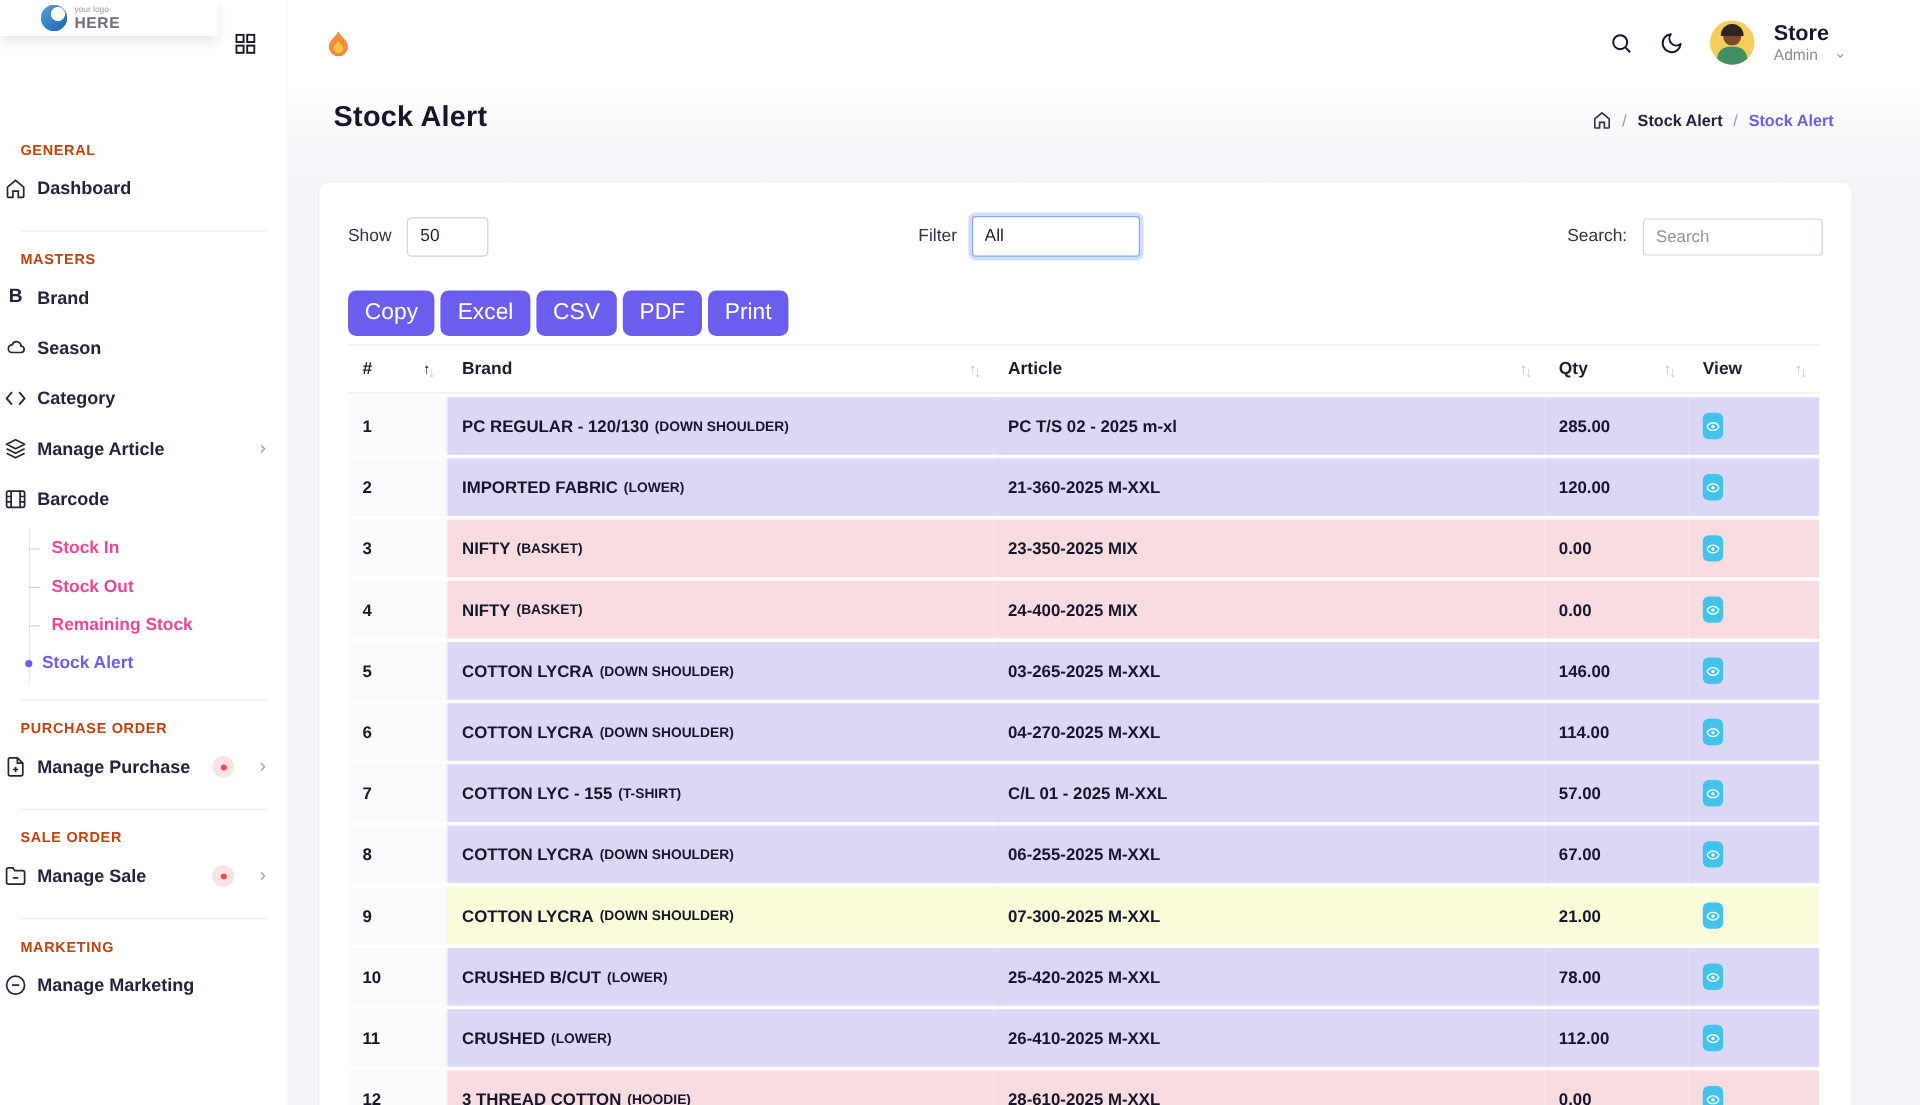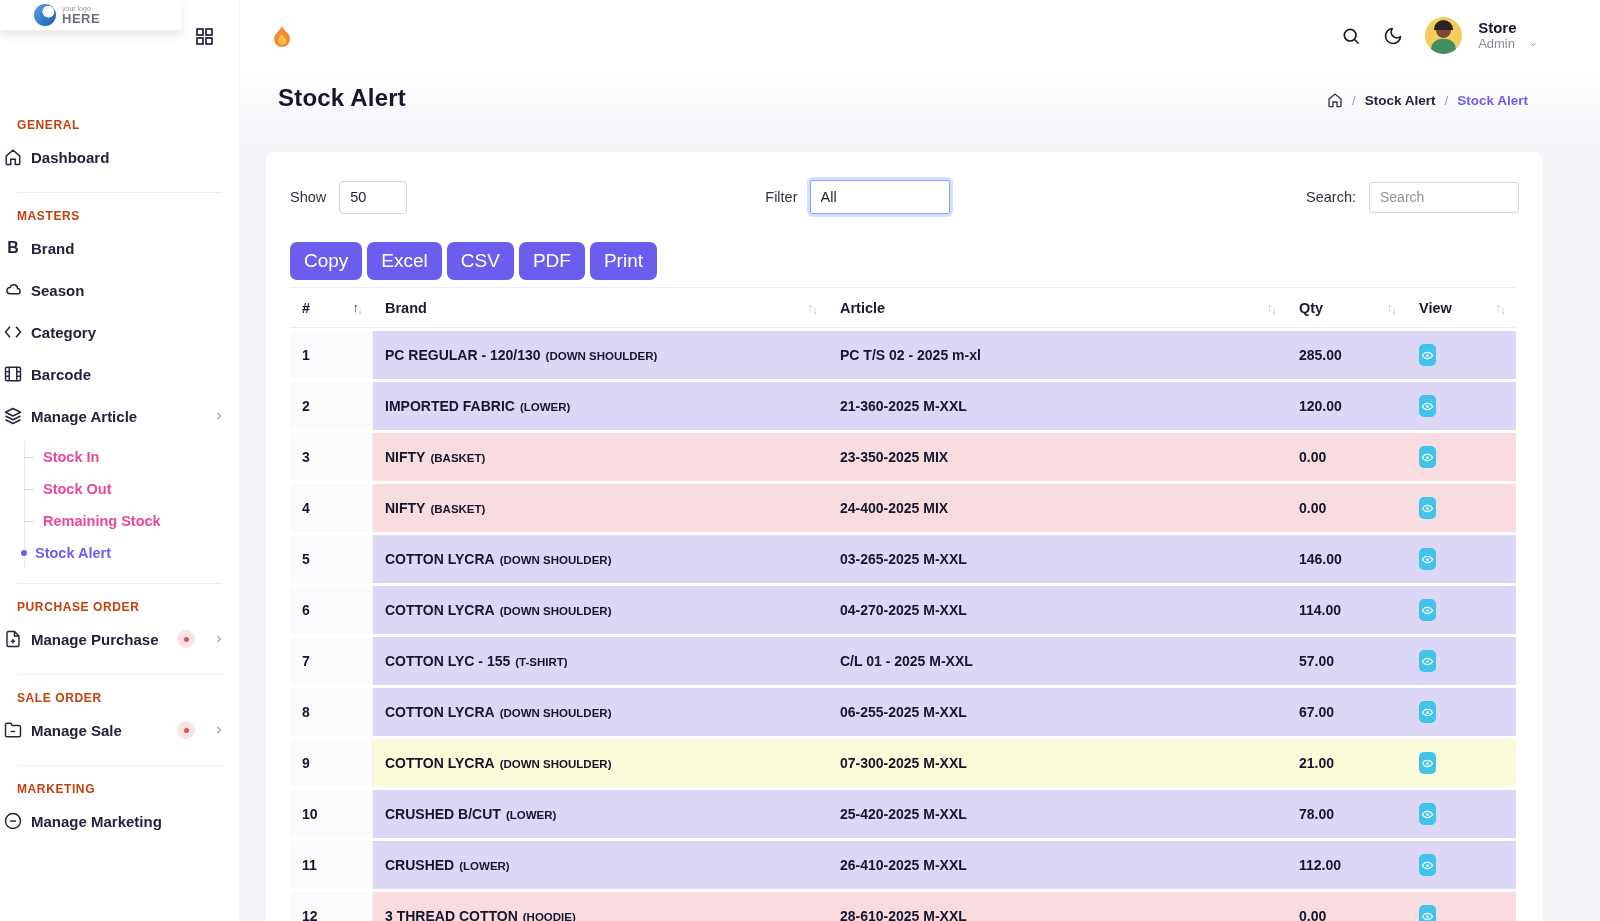--- a/index.html
+++ b/index.html
@@ -47,21 +47,21 @@
   .header{position:absolute;left:240px;top:0;right:0;height:71px;background:#fff;z-index:4;
           display:flex;align-items:center;padding:0 62px 0 32px;}
   .flame{width:20px;height:22px;}
   .hright{margin-left:auto;display:flex;align-items:center;gap:22px;}
   .hicon{width:20px;height:20px;color:#15152c;cursor:pointer;display:flex;}
   .avatar{width:37px;height:37px;border-radius:50%;background:#f6cd5d;overflow:hidden;position:relative;cursor:pointer;flex:0 0 auto;}
   .avatar .head{position:absolute;left:11px;top:6px;width:15px;height:15px;border-radius:50%;background:#7b4a2d;}
   .avatar .hair{position:absolute;left:9px;top:3px;width:19px;height:10px;border-radius:10px 10px 0 0;background:#2d2420;}
   .avatar .body{position:absolute;left:6px;top:22px;width:25px;height:17px;border-radius:10px 10px 0 0;background:#3f8f62;}
   .userbox{line-height:1.15;cursor:pointer;margin-left:-6px;}
-  .userbox .uname{font-size:15px;font-weight:800;color:#16162e;}
+  .userbox .uname{font-size:18px;font-weight:800;color:#16162e;}
   .userbox .urole{font-size:13px;color:var(--muted);display:flex;align-items:center;gap:14px;}
 
   
   .titlebar{position:absolute;left:240px;top:71px;right:0;height:82px;
             background:linear-gradient(#ffffff, #f7f7fb 65%, #f4f4f9);
             display:flex;align-items:flex-start;justify-content:space-between;
             padding:13px 72px 0 38px;z-index:3;}
   .page-title{font-size:24px;font-weight:800;color:#15152c;letter-spacing:.2px;}
   .breadcrumb{display:flex;align-items:center;gap:9px;margin-top:8px;font-size:13.5px;font-weight:700;}
   .breadcrumb .sep{color:#9a9aab;font-weight:400;}
@@ -158,46 +158,46 @@
       <span class="nico">
         <svg width="18" height="18" viewBox="0 0 24 24" fill="none" stroke="currentColor" stroke-width="2">
             <polyline points="8 5 2 12 8 19"></polyline>
             <polyline points="16 5 22 12 16 19"></polyline>
           </svg>
       </span>
       <span class="nlabel">Category</span>
     </div>
     <div class="nav-item">
       <span class="nico">
+        <svg width="18" height="18" viewBox="0 0 24 24" fill="none" stroke="currentColor" stroke-width="1.9" stroke-linejoin="round">
+            <polygon points="12 2 2 7 12 12 22 7 12 2"></polygon>
+            <polyline points="2 12 12 17 22 12"></polyline>
+            <polyline points="2 17 12 22 22 17"></polyline>
+          </svg>
+      </span>
+      <span class="nlabel">Manage Article</span>
+      <span class="chev">
+        <svg width="12" height="12" viewBox="0 0 24 24" fill="none" stroke="currentColor" stroke-width="2.4">
+            <polyline points="9 6 15 12 9 18"></polyline>
+          </svg>
+      </span>
+    </div>
+    <div class="nav-item">
+      <span class="nico">
         <svg width="18" height="18" viewBox="0 0 24 24" fill="none" stroke="currentColor" stroke-width="1.9">
             <rect x="2" y="3" width="20" height="18" rx="2"></rect>
             <line x1="7" y1="3" x2="7" y2="21"></line>
             <line x1="17" y1="3" x2="17" y2="21"></line>
             <line x1="2" y1="9" x2="7" y2="9"></line>
             <line x1="2" y1="15" x2="7" y2="15"></line>
             <line x1="17" y1="9" x2="22" y2="9"></line>
             <line x1="17" y1="15" x2="22" y2="15"></line>
           </svg>
       </span>
       <span class="nlabel">Barcode</span>
-    </div>
-    <div class="nav-item">
-      <span class="nico">
-        <svg width="18" height="18" viewBox="0 0 24 24" fill="none" stroke="currentColor" stroke-width="1.9" stroke-linejoin="round">
-            <polygon points="12 2 2 7 12 12 22 7 12 2"></polygon>
-            <polyline points="2 12 12 17 22 12"></polyline>
-            <polyline points="2 17 12 22 22 17"></polyline>
-          </svg>
-      </span>
-      <span class="nlabel">Manage Article</span>
-      <span class="chev">
-        <svg width="12" height="12" viewBox="0 0 24 24" fill="none" stroke="currentColor" stroke-width="2.4">
-            <polyline points="9 6 15 12 9 18"></polyline>
-          </svg>
-      </span>
     </div>
     <div class="subnav">
       <div class="sub-item">
           <span>Stock In</span>
         </div>
       <div class="sub-item">
           <span>Stock Out</span>
         </div>
       <div class="sub-item">
           <span>Remaining Stock</span>

